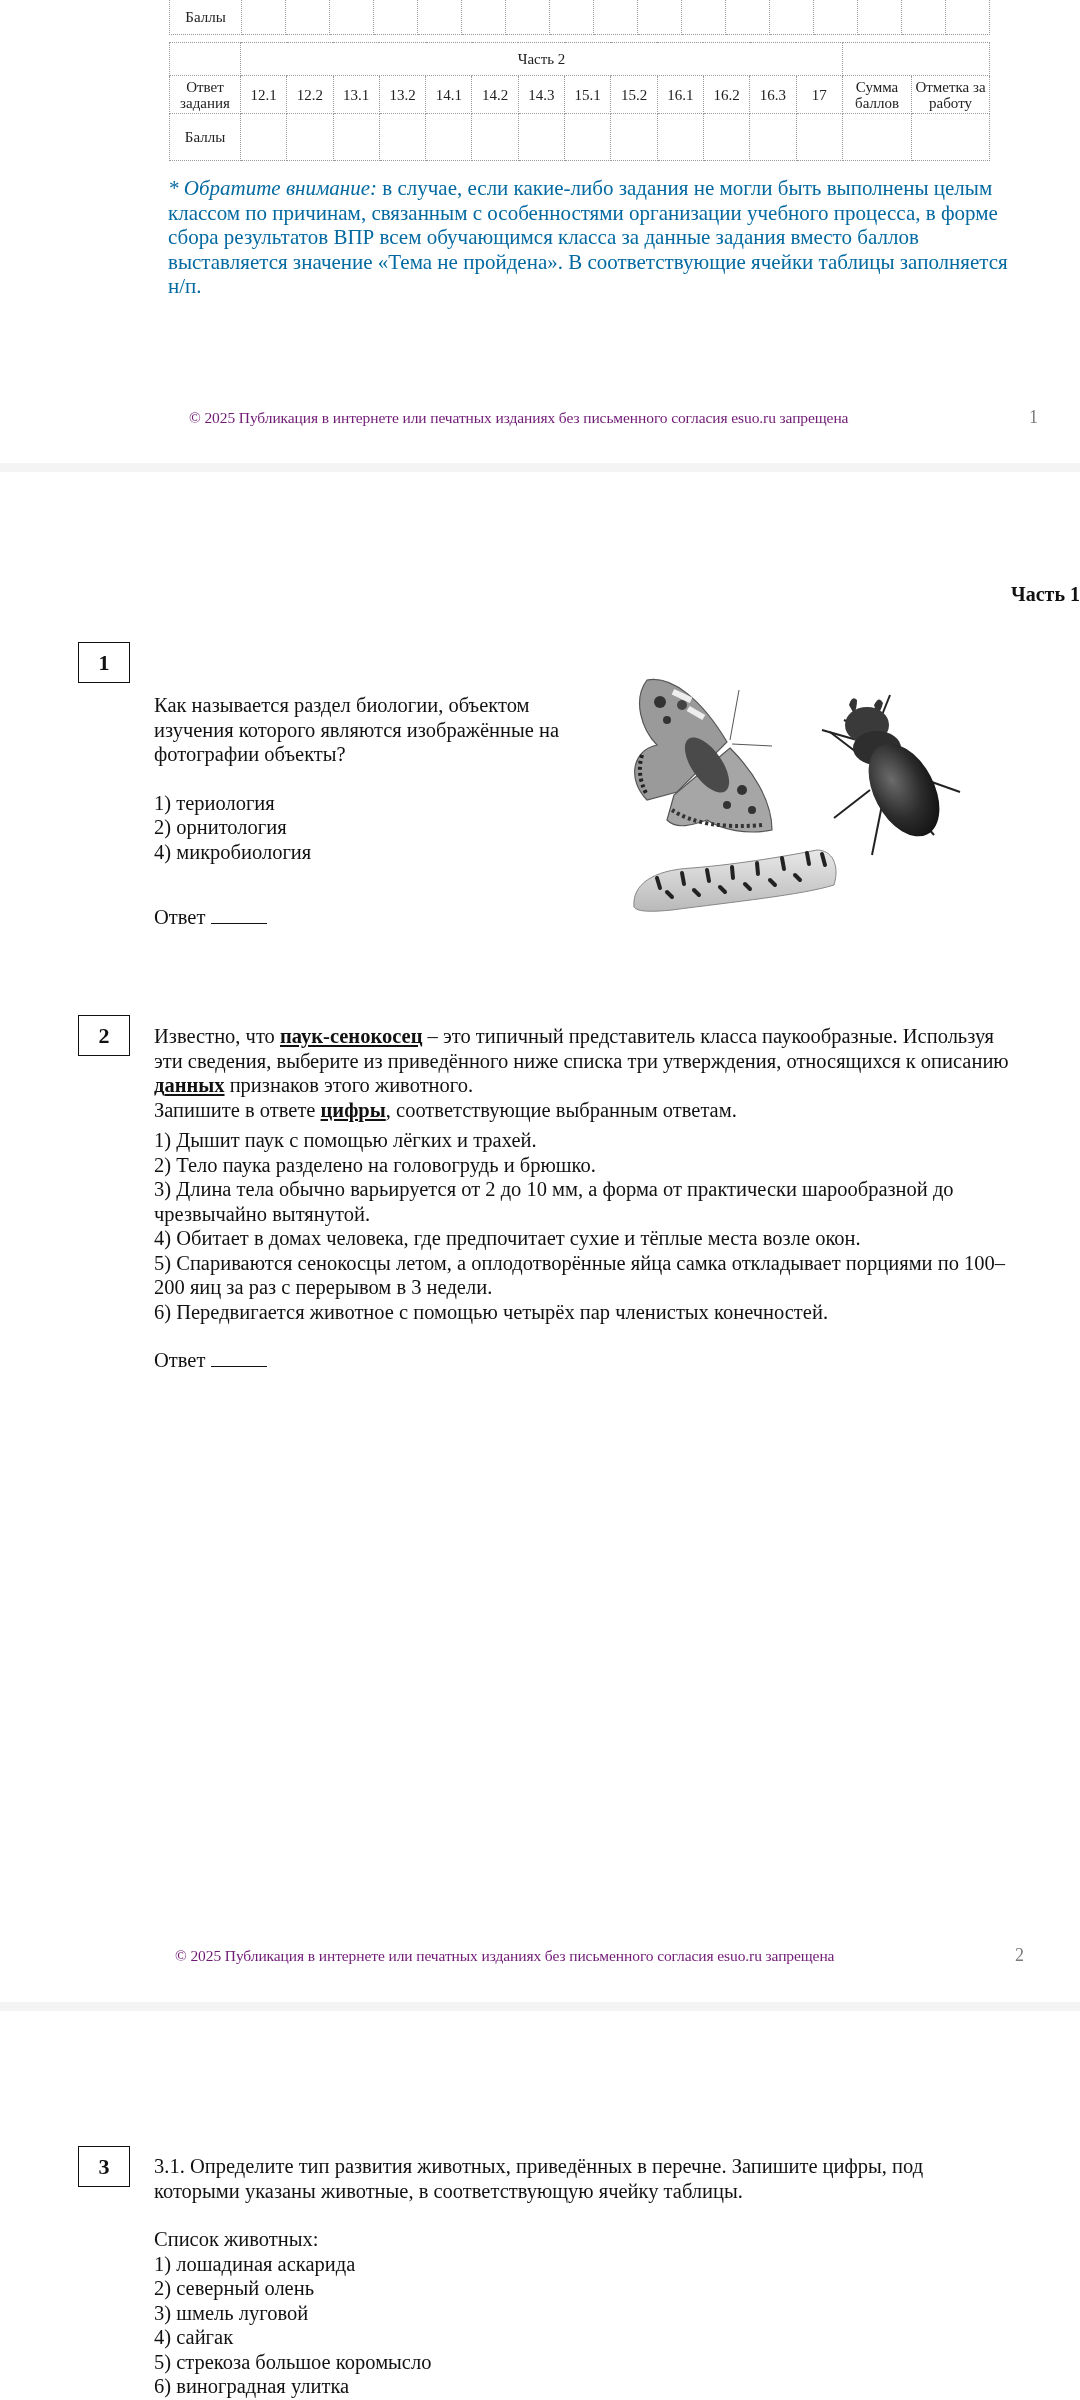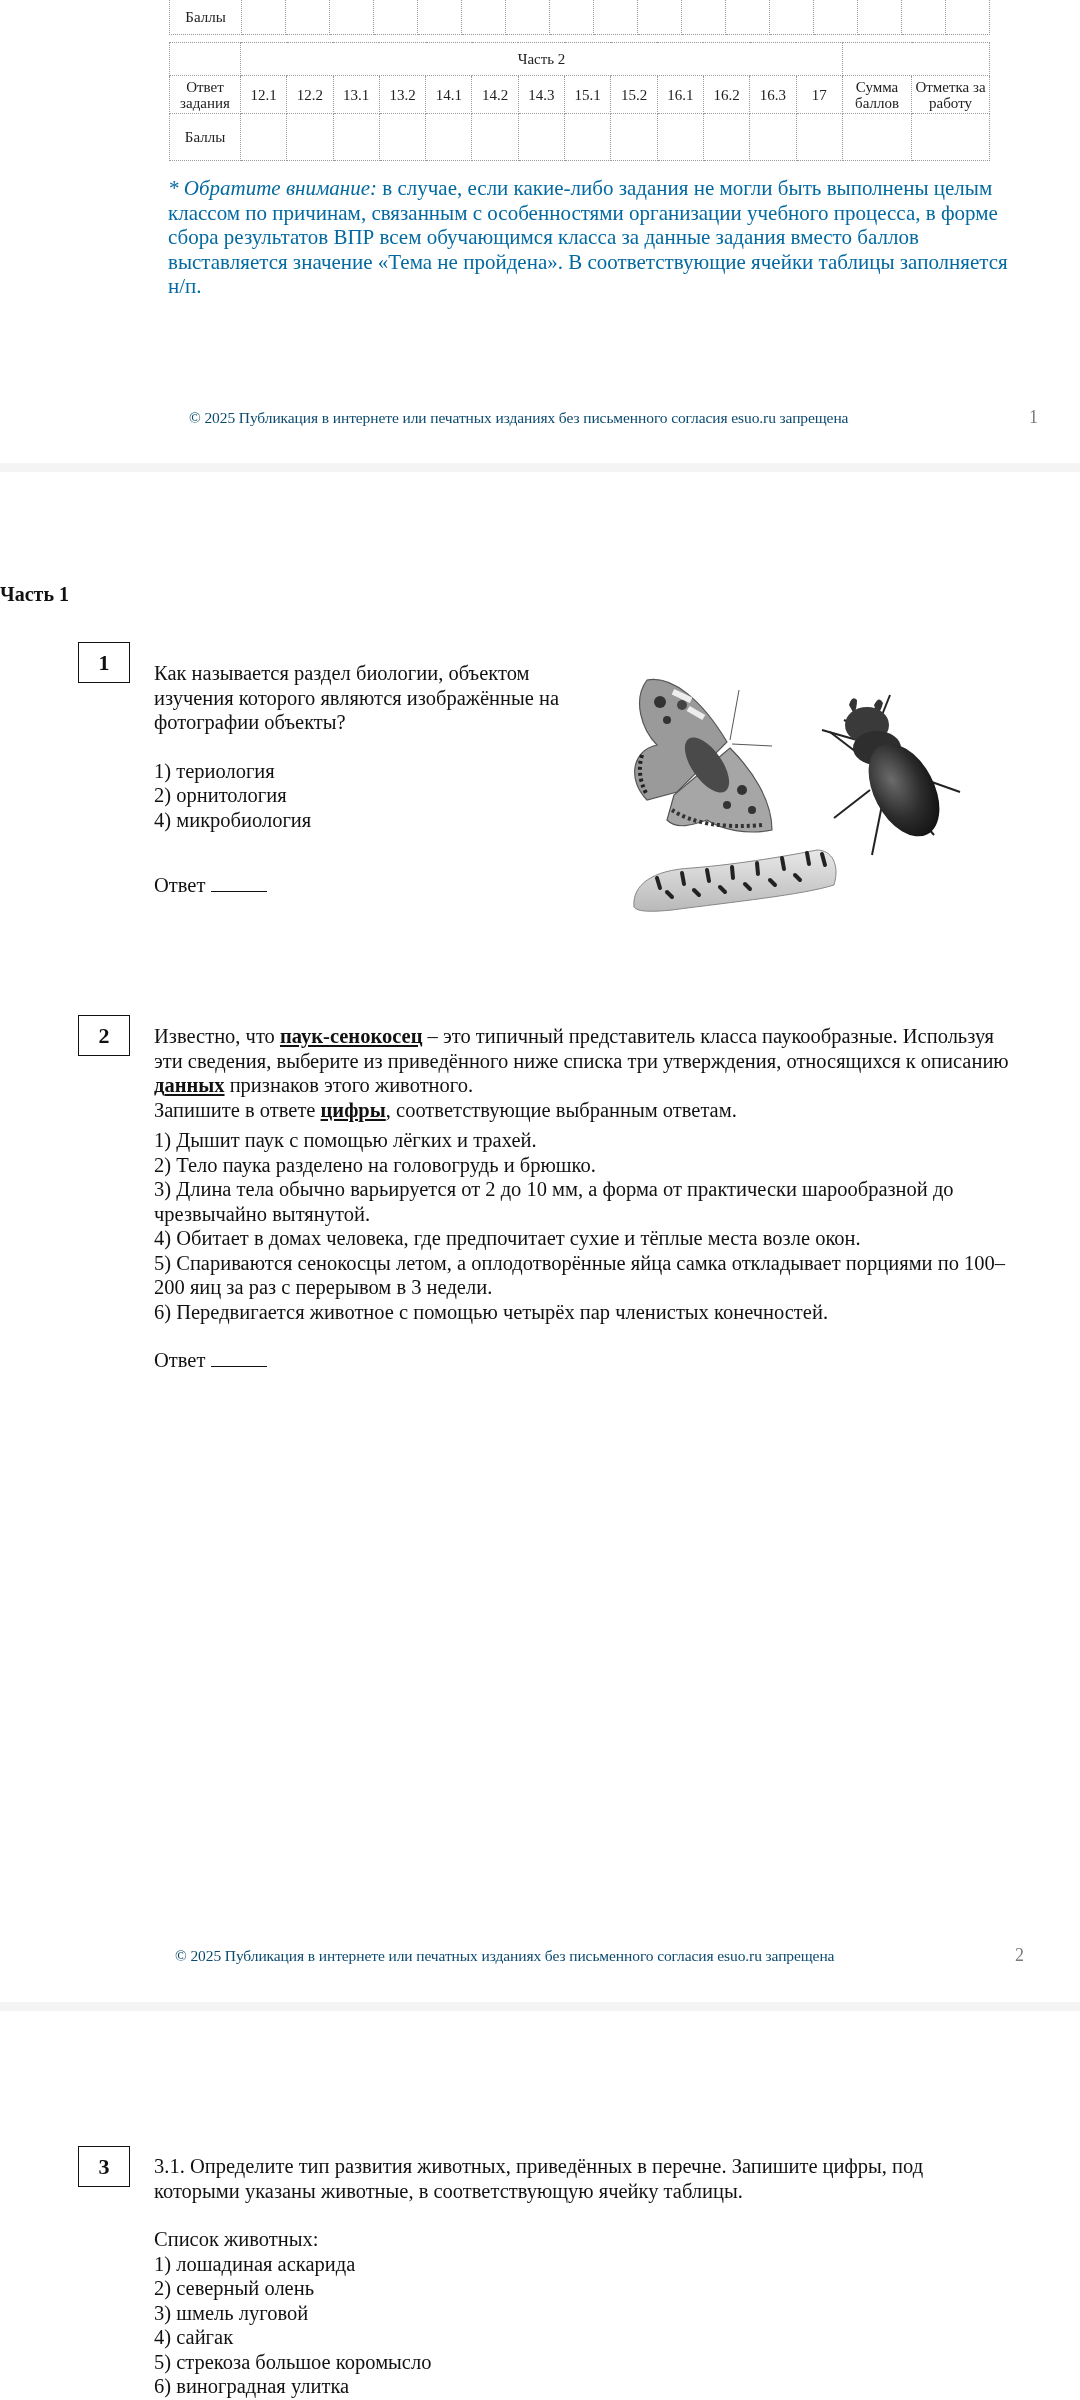--- a/index.html
+++ b/index.html
@@ -10,24 +10,24 @@
   .sep { position: absolute; left: 0; width: 1080px; height: 9px; background: #f4f4f4; }
 
   
   table.score { position: absolute; border-collapse: collapse; table-layout: fixed; font-size: 15px; color: #222; }
   table.score td { border: 1px dotted #9a9a9a; text-align: center; vertical-align: middle; padding: 0; line-height: 16px; }
   table.score td.lab { font-size: 15px; }
 
   .note { position: absolute; left: 154px; top: 176px; width: 840px; font-size: 21px; line-height: 24.5px; color: #0369a1; }
   .note i { font-style: italic; }
 
-  .footer { position: absolute; left: 175px; font-size: 15.5px; color: #0c4a6e; letter-spacing: -0.1px; }
+  .footer { position: absolute; left: 175px; font-size: 15.5px; color: #701a75; letter-spacing: -0.1px; }
   .pagenum { position: absolute; left: 1015px; font-size: 18px; color: #7a7a7a; }
 
-  .part-title { position: absolute; left: 0; width: 1080px; text-align: left; top: 583px; font-size: 20px; font-weight: bold; }
+  .part-title { position: absolute; left: 0; width: 1080px; text-align: right; top: 583px; font-size: 20px; font-weight: bold; }
 
   .qbox { position: absolute; width: 52px; height: 41px; border: 1.5px solid #111; font-weight: bold; font-size: 22px; display: flex; align-items: center; justify-content: center; }
 
   .text { position: absolute; font-size: 20.5px; line-height: 24.5px; color: #111; }
   .text p { margin: 0; }
   .u { text-decoration: underline; }
   b { font-weight: bold; }
 
   .answer-line { display: inline-block; width: 56px; border-bottom: 1.5px solid #111; height: 18px; vertical-align: baseline; margin-left: 6px; }
 
@@ -128,21 +128,21 @@
 </div>
 
 <div class="sep" style="top:463px"></div>
 
 <div class="page" style="top:472px;height:1530px;">
 </div>
 
 <div class="part-title">Часть 1</div>
 
 <div class="qbox" style="left:78px;top:642px;">1</div>
-<div class="text" style="left:154px;top:661px;width:450px;">
+<div class="text" style="left:154px;top:693px;width:450px;">
   <p>Как называется раздел биологии, объектом изучения которого являются изображённые на фотографии объекты?</p>
   <p style="height:24px"></p>
   <p>1) териология</p>
   <p>2) орнитология</p>
   <p>4) микробиология</p>
   <p style="height:41px"></p>
   <p><span>Ответ</span><span class="answer-line"></span></p>
 </div>
 
 <svg class="insects" viewBox="0 0 370 255">

